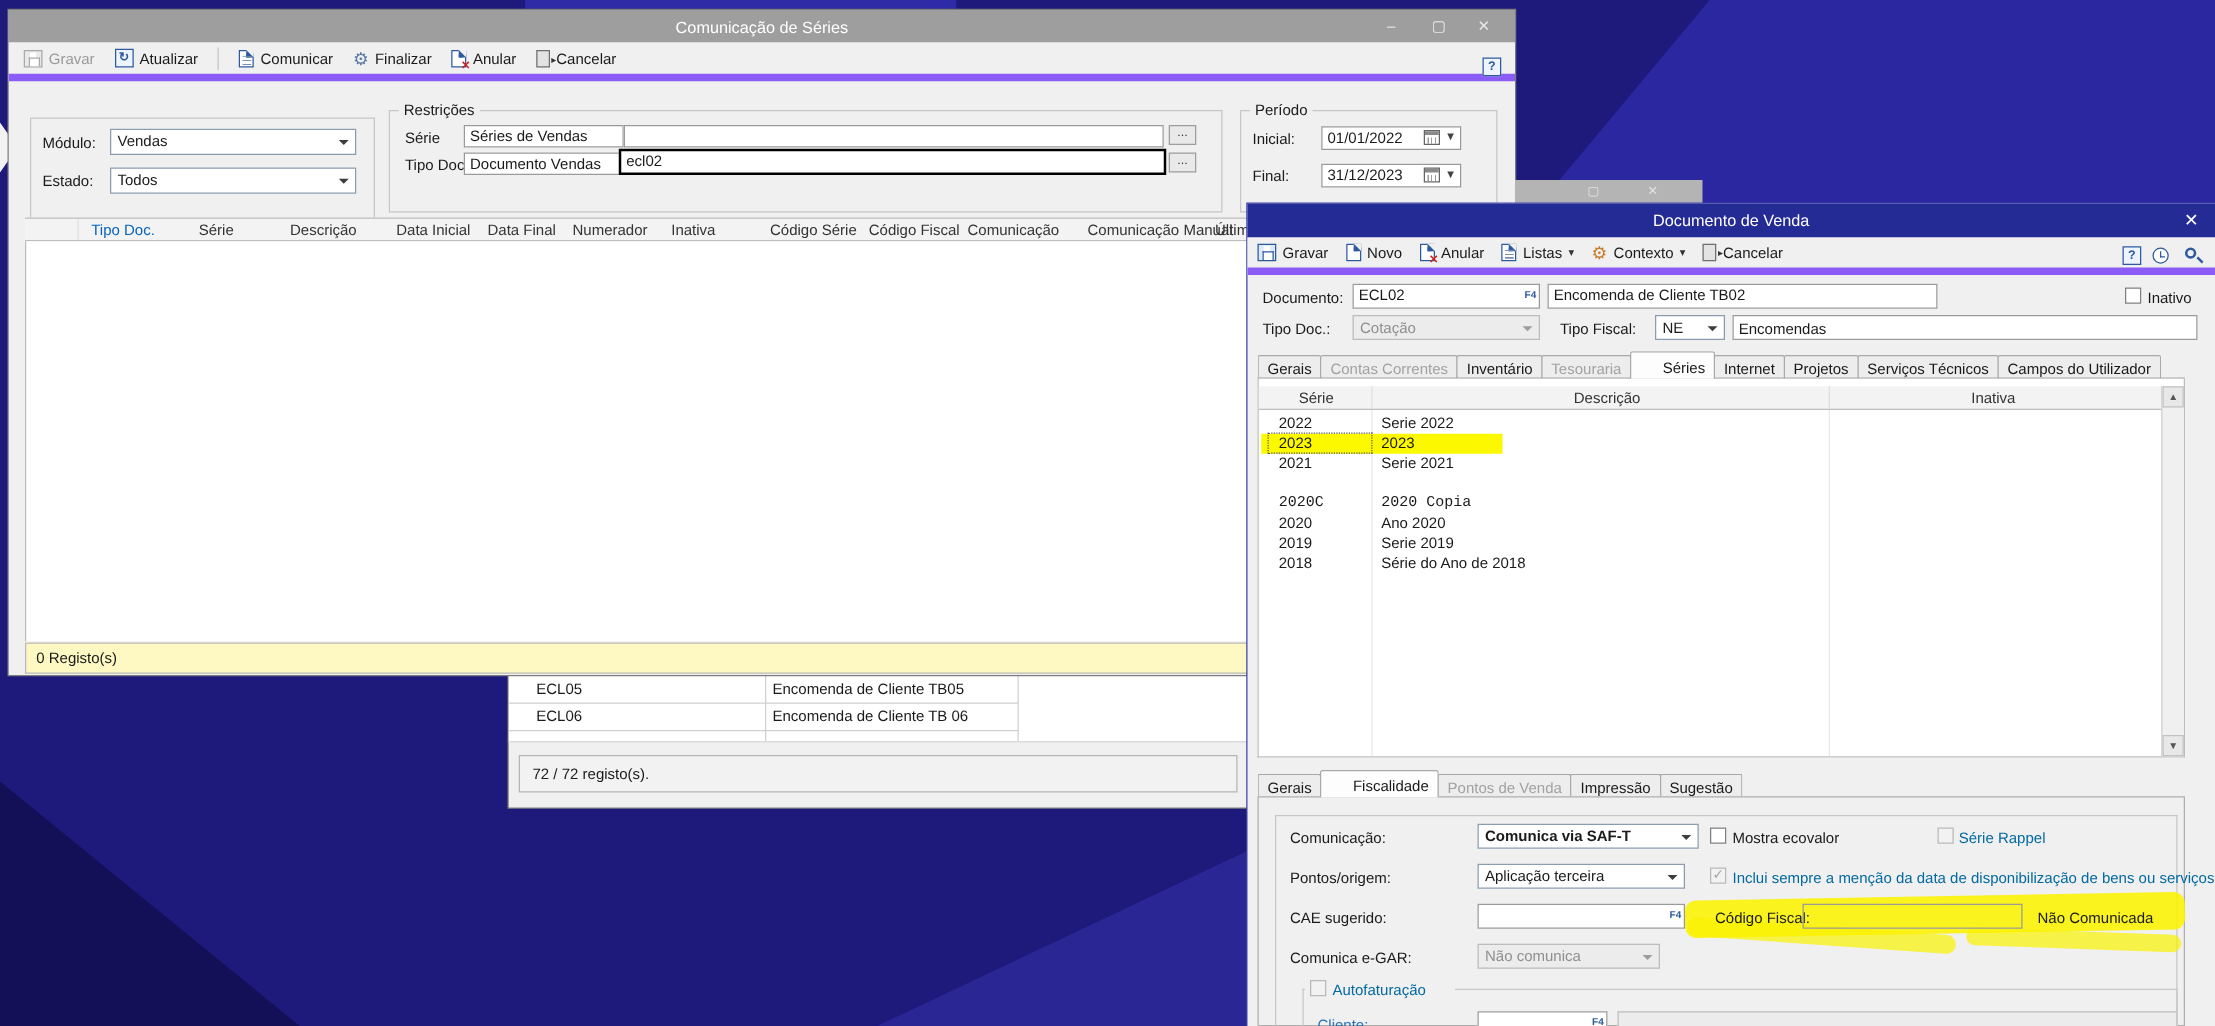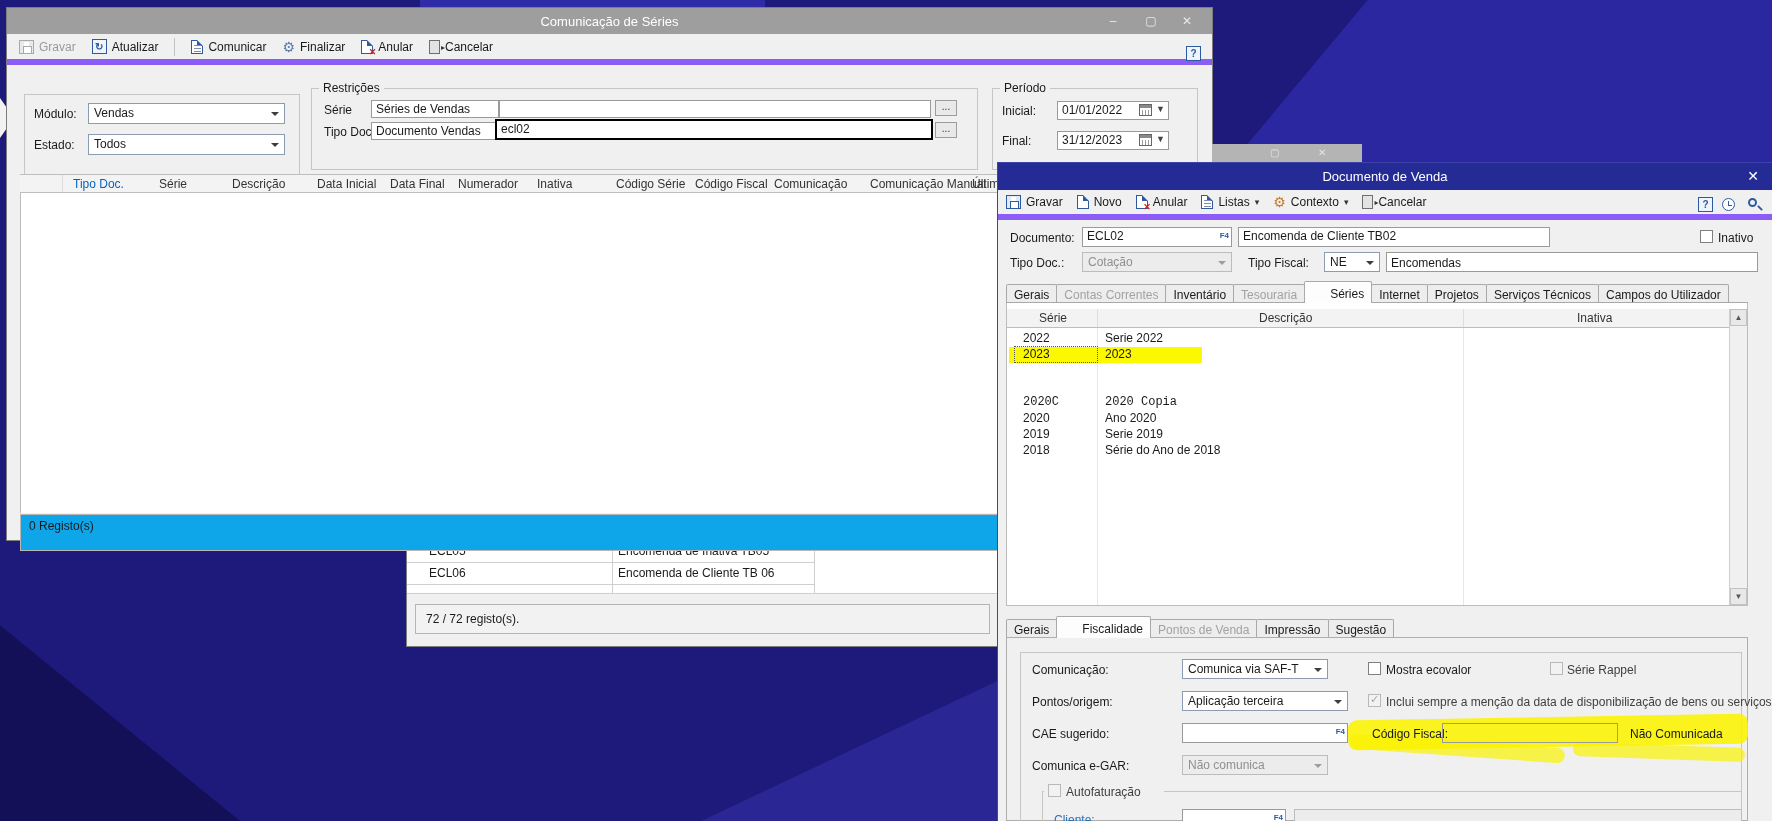--- a/index.html
+++ b/index.html
@@ -65,21 +65,21 @@
   .field { position:absolute; background:#fff; border:1px solid #9a9a9a; padding:1px 4px 0 4px; white-space:nowrap; overflow:hidden; }
   .field.dis { background:#ececec; color:#8f8f8f; border-color:#bcbcbc; }
   .field.focus { border:2px solid #000; }
   .dots { position:absolute; background:#e9e9e9; border:1px solid #9d9d9d; text-align:center;
           line-height:12px; font-size:10px; color:#333; }
   .groupbox { position:absolute; border:1px solid #c6c6c6; }
   .legend { position:absolute; background:#f0f0f0; padding:0 4px; }
   .cb { position:absolute; width:13px; height:13px; border:1px solid #7f7f7f; background:#fff; }
   .cb.dis { border-color:#b9b9b9; background:#f2f2f2; }
   .cb.dis.checked::after { content:"\2713"; position:absolute; left:1px; top:-2px; color:#a5a5a5; font-size:11px; }
-  .greytext { color:#404040; }
+  .greytext { color:#0369a1; }
 
   
   .gridhead { position:absolute; background:#f3f3f3; border-top:1px solid #bdbdbd; border-bottom:1px solid #bdbdbd; }
   .gh { position:absolute; top:2px; white-space:nowrap; color:#333; }
   .gh.sorted { color:#0563c1; }
   .colline { position:absolute; top:0; bottom:0; width:1px; background:#dedede; }
 
   
   .tabs { position:absolute; display:flex; align-items:flex-end; height:22px; }
   .tab { border:1px solid #a9a9a9; border-bottom:none; background:#ededed; padding:3px 7px 2px 7px;
@@ -106,21 +106,21 @@
     <div class="abs" style="left:420px;top:0;width:345px;height:7px;background:#2f2ba6;"></div>
   </div>
 
   <div class="win" style="left:407px;top:540px;width:591px;height:106px;">
     <div class="abs" style="left:0;top:0;width:591px;height:54px;background:#fff;border-bottom:1px solid #cfcfcf;">
       <div class="abs" style="left:205px;top:0;bottom:0;width:1px;background:#cfcfcf;"></div>
       <div class="abs" style="left:407px;top:0;bottom:0;width:1px;background:#cfcfcf;"></div>
       <div class="abs" style="left:0;top:22px;width:408px;height:1px;background:#cfcfcf;"></div>
       <div class="abs" style="left:0;top:44px;width:408px;height:1px;background:#cfcfcf;"></div>
       <div class="row2" style="left:22px;top:4px;"><span>ECL05</span></div>
-      <div class="row2" style="left:211px;top:4px;"><span>Encomenda de Inativa TB05</span></div>
+      <div class="row2" style="left:211px;top:4px;"><span>Encomenda de Cliente TB05</span></div>
       <div class="row2" style="left:22px;top:26px;"><span>ECL06</span></div>
       <div class="row2" style="left:211px;top:26px;"><span>Encomenda de Cliente TB 06</span></div>
     </div>
     <div class="abs" style="left:8px;top:64px;width:575px;height:30px;border:1px solid #b5b5b5;background:#f2f2f2;">
       <span class="abs" style="left:10px;top:7px;">72 / 72 registo(s).</span>
     </div>
   </div>
 
   <div class="win" style="left:7px;top:8px;width:1205px;height:532px;">
     <div class="titlebar tb-grey">
@@ -200,21 +200,21 @@
       <span class="gh" style="left:370px;">Data Final</span>
       <span class="gh" style="left:438px;">Numerador</span>
       <span class="gh" style="left:517px;">Inativa</span>
       <span class="gh" style="left:596px;">Código Série</span>
       <span class="gh" style="left:675px;">Código Fiscal</span>
       <span class="gh" style="left:754px;">Comunicação</span>
       <span class="gh" style="left:850px;">Comunicação Manual</span>
       <span class="gh" style="left:952px;">Última</span>
     </div>
     <div class="abs" style="left:13px;top:185px;width:1186px;height:320px;background:#fff;border-left:1px solid #bdbdbd;border-right:1px solid #bdbdbd;"></div>
-    <div class="abs" style="left:13px;top:506px;width:1186px;height:37px;border:1px solid #b9b9b9;background:#0ea5e9;text-decoration:underline;">
+    <div class="abs" style="left:13px;top:506px;width:1186px;height:25px;border:1px solid #b9b9b9;background:#fef9c3;text-decoration:underline;">
       <span class="abs" style="left:8px;top:4px;">0 Registo(s)</span>
     </div>
   </div>
 
   <div class="abs" style="left:1212px;top:144px;width:150px;height:20px;background:#b4b4b4;color:#e4e4e4;">
     <span class="abs" style="left:58px;top:3px;font-size:10px;">▢</span>
     <span class="abs" style="left:106px;top:3px;font-size:10px;">✕</span>
   </div>
 
   <div class="win" style="left:998px;top:163px;width:774px;height:658px;box-shadow:0 0 0 1px #3d43a8;">
@@ -296,20 +296,24 @@
       <div class="row2" style="left:2px;top:28px;width:720px;height:16px;">
         <span class="abs" style="left:14px;">2022</span>
         <span class="abs" style="left:96px;">Serie 2022</span>
         </div>
       <div class="row2" style="left:2px;top:44px;width:720px;height:16px;">
         <span class="abs hl-yellow" style="left:0;width:193px;height:16px;"></span>
         <span class="abs" style="left:6px;top:0;width:82px;height:15px;outline:1px dotted #555;"></span>
         <span class="abs" style="left:14px;">2023</span>
         <span class="abs" style="left:96px;">2023</span>
         </div>
+      <div class="row2" style="left:2px;top:60px;width:720px;height:16px;">
+        <span class="abs" style="left:14px;">2021</span>
+        <span class="abs" style="left:96px;">Serie 2021</span>
+        </div>
       <div class="row2" style="left:2px;top:92px;width:720px;height:16px;font-family:Liberation Mono, monospace;">
         <span class="abs" style="left:14px;">2020C</span>
         <span class="abs" style="left:96px;">2020 Copia</span>
         </div>
       <div class="row2" style="left:2px;top:108px;width:720px;height:16px;">
         <span class="abs" style="left:14px;">2020</span>
         <span class="abs" style="left:96px;">Ano 2020</span>
         </div>
       <div class="row2" style="left:2px;top:124px;width:720px;height:16px;">
         <span class="abs" style="left:14px;">2019</span>
@@ -334,21 +338,21 @@
       <span class="tab">Sugestão</span>
     </div>
     <div class="abs" style="left:8px;top:474px;width:742px;height:184px;border:1px solid #aeaeae;background:#f0f0f0;"></div>
     <div class="groupbox" style="left:22px;top:489px;width:722px;height:169px;border-bottom:none;"></div>
 
     <div class="stroke" style="left:350px;top:554px;width:400px;height:30px;transform:rotate(-1deg);"></div>
     <div class="stroke" style="left:352px;top:578px;width:215px;height:15px;transform:rotate(4deg);opacity:.8;"></div>
     <div class="stroke" style="left:575px;top:582px;width:172px;height:14px;transform:rotate(2deg);opacity:.8;"></div>
 
     <span class="lbl" style="left:34px;top:500px;">Comunicação:</span>
-    <div class="combo" style="left:184px;top:496px;width:146px;height:20px;"><span>Comunica via SAF-T</span></div>
+    <div class="combo" style="left:184px;top:496px;width:177px;height:20px;font-weight:bold;"><span>Comunica via SAF-T</span></div>
     <div class="cb" style="left:370px;top:499px;"></div>
     <span class="lbl" style="left:388px;top:500px;">Mostra ecovalor</span>
     <div class="cb dis" style="left:552px;top:499px;"></div>
     <span class="lbl greytext" style="left:569px;top:500px;">Série Rappel</span>
 
     <span class="lbl" style="left:34px;top:532px;">Pontos/origem:</span>
     <div class="combo" style="left:184px;top:528px;width:166px;height:20px;"><span>Aplicação terceira</span></div>
     <div class="cb dis checked" style="left:370px;top:531px;"></div>
     <span class="lbl greytext" style="left:388px;top:532px;">Inclui sempre a menção da data de disponibilização de bens ou serviços</span>
 

